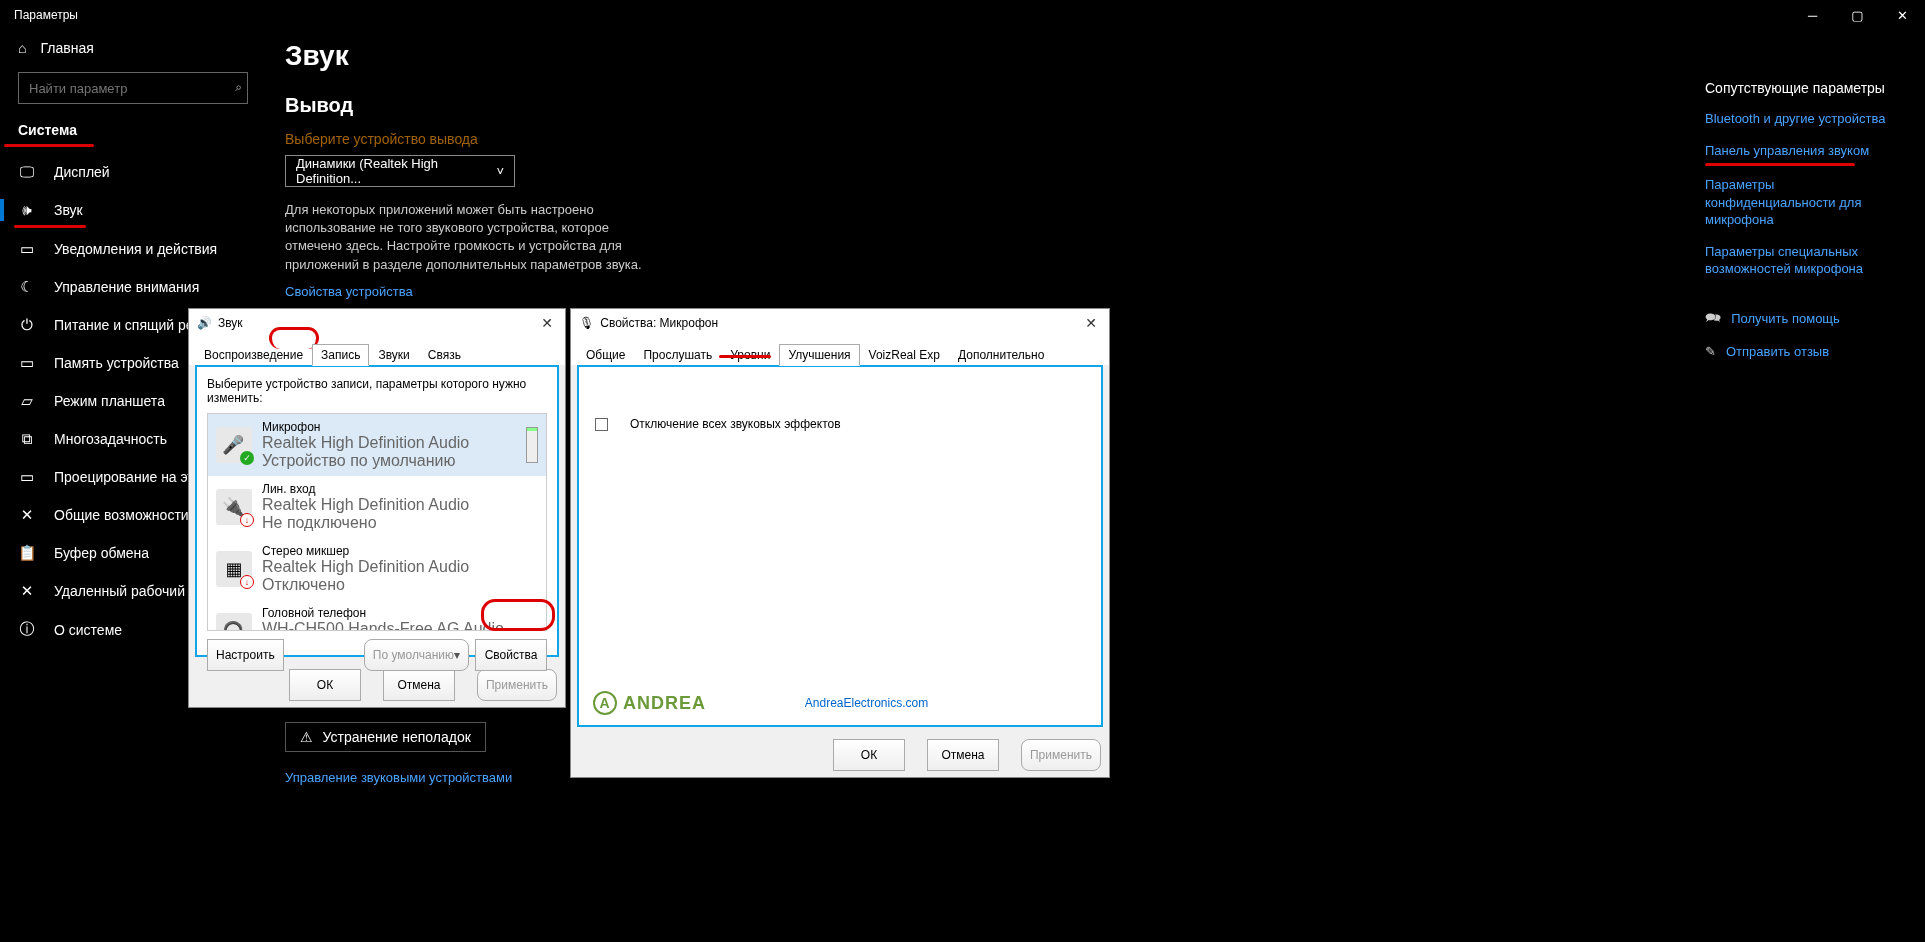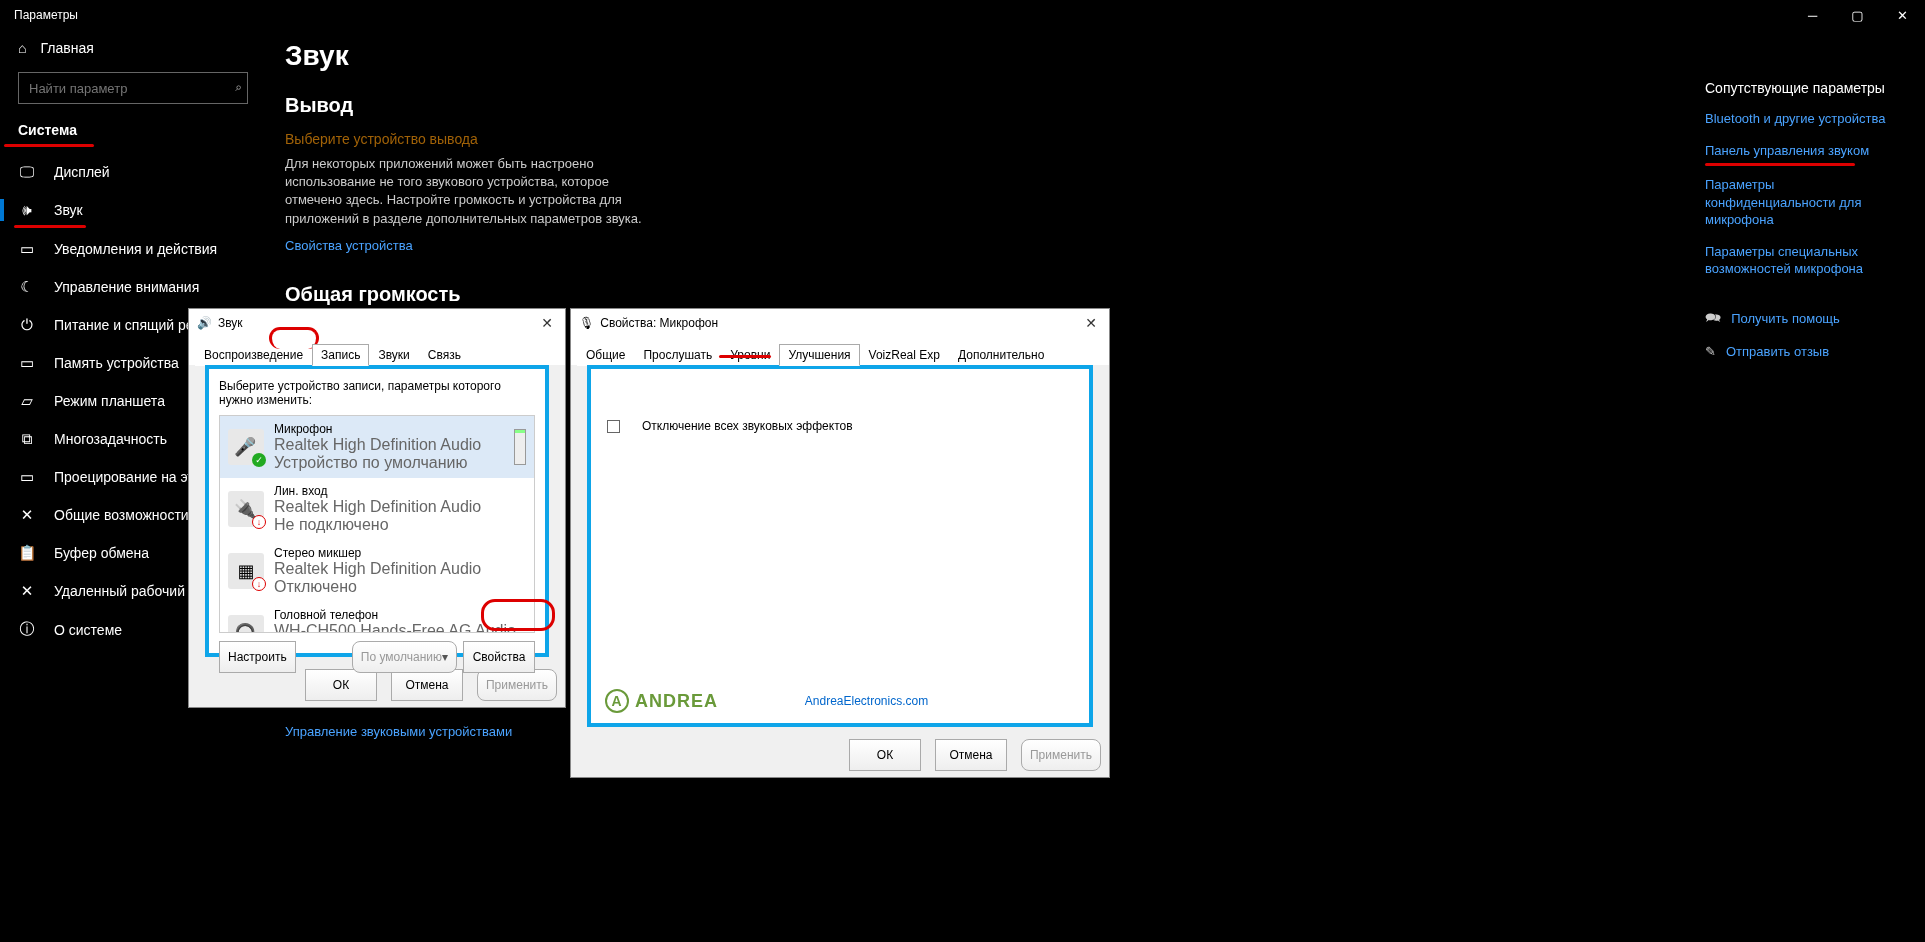--- a/index.html
+++ b/index.html
@@ -43,32 +43,32 @@
 .right .raction .ricon { color: #ccc; }
 
 
 .dialog { position: absolute; background: #f0f0f0; color: #000; border: 1px solid #888; font-size: 12px; box-shadow: 2px 2px 8px rgba(0,0,0,0.3); }
 .dialog .dtitle { height: 28px; display: flex; align-items: center; justify-content: space-between; padding: 0 8px; background: #fff; }
 .dialog .dtitle .dname { display: flex; align-items: center; gap: 6px; font-size: 12px; }
 .dialog .dclose { font-size: 14px; color: #333; padding: 0 4px; }
 .dialog .tabs { display: flex; padding: 6px 6px 0; background: #fff; }
 .dialog .tab { padding: 3px 8px; border: 1px solid transparent; font-size: 12px; cursor: default; background:#fff; position:relative; top:1px;}
 .dialog .tab.active { border: 1px solid #aaa; border-bottom: 1px solid #fff; background: #fff; z-index:2; }
-.dialog .tabpanel { background: #fff; margin: 0 16px 6px; border: 4px solid #0ea5e9; padding: 10px; position: relative; }
+.dialog .tabpanel { background: #fff; margin: 0 6px 6px; border: 2px solid #0ea5e9; padding: 10px; position: relative; }
 .dialog .instructions { font-size: 12px; margin-bottom: 8px; }
 .dev-list { border: 1px solid #ccc; background: #fff; height: 218px; overflow: hidden; }
 .dev-item { display: flex; gap: 10px; padding: 6px 8px; align-items: center; }
 .dev-item.selected { background: #dce9f7; }
 .dev-icon { width: 36px; height: 36px; background: #e8e8e8; border-radius: 3px; display:flex; align-items:center; justify-content:center; font-size:18px; position:relative; }
 .dev-icon .badge { position:absolute; right:-2px; bottom:-2px; width:14px; height:14px; border-radius:50%; font-size:9px; display:flex; align-items:center; justify-content:center; color:#fff; }
 .dev-icon .badge.ok { background:#2a2; }
 .dev-icon .badge.down { background:#fff; border:1px solid #d00; color:#d00; }
 .dev-text .dn { font-size: 12px; color:#000; }
 .dev-text .ds { font-size: 16px; color: #666; }
-.dialog .btnrow { display: flex; gap: 14px; padding: 6px 8px; justify-content: flex-end; background: #f0f0f0; }
+.dialog .btnrow { display: flex; gap: 22px; padding: 6px 8px; justify-content: flex-end; background: #f0f0f0; }
 .dialog .btnrow-top { display:flex; justify-content:space-between; padding:8px 0 0; }
 .dbtn { min-width: 72px; height: 32px; border: 1px solid #aaa; background: linear-gradient(#fff,#eee); font-size: 12px; display:inline-flex; align-items:center; justify-content:center; padding:0 8px;}
 .dbtn.disabled { color:#999;border-radius:8px; }
 .dbtn.combo::after { content:" ▾"; color:#555; }
 .level-bar { width:12px; height:36px; background: linear-gradient(#8f8 0%, #8f8 10%, #eee 10%); border:1px solid #999; margin-left:auto; align-self:center;}
 
 .checkbox-row { display:flex; align-items:center; gap:22px; margin: 40px 0 0 6px; }
 .chk { width:13px; height:13px; border:1px solid #666; background:#fff; }
 
 .andrea-logo { display:flex; align-items:center; gap:6px; color:#6a9a3a; font-weight:bold; font-size:18px; letter-spacing:1px; }
@@ -157,20 +157,24 @@
   <div class="nav-item">
       <span class="nicon">ⓘ</span>
       <span>О системе</span>
     </div>
 </div>
 
 <div class="main">
   <div class="h1">Звук</div>
   <div class="h2">Вывод</div>
   <div class="label">Выберите устройство вывода</div>
+  <div class="dropdown">
+    <span>Динамики (Realtek High Definition...</span>
+    <span>˅</span>
+  </div>
   <div class="desc">Для некоторых приложений может быть настроено использование не того звукового устройства, которое отмечено здесь. Настройте громкость и устройства для приложений в разделе дополнительных параметров звука.</div>
   <a class="link">Свойства устройства</a>
   <div class="h2" style="margin-top:12px">Общая громкость</div>
 
   <div style="height:350px"></div>
   <div class="troubleshoot">
     <span>⚠</span>
     <span>Устранение неполадок</span>
   </div>
   <div style="margin-top:18px"><a class="link">Управление звуковыми устройствами</a></div>

